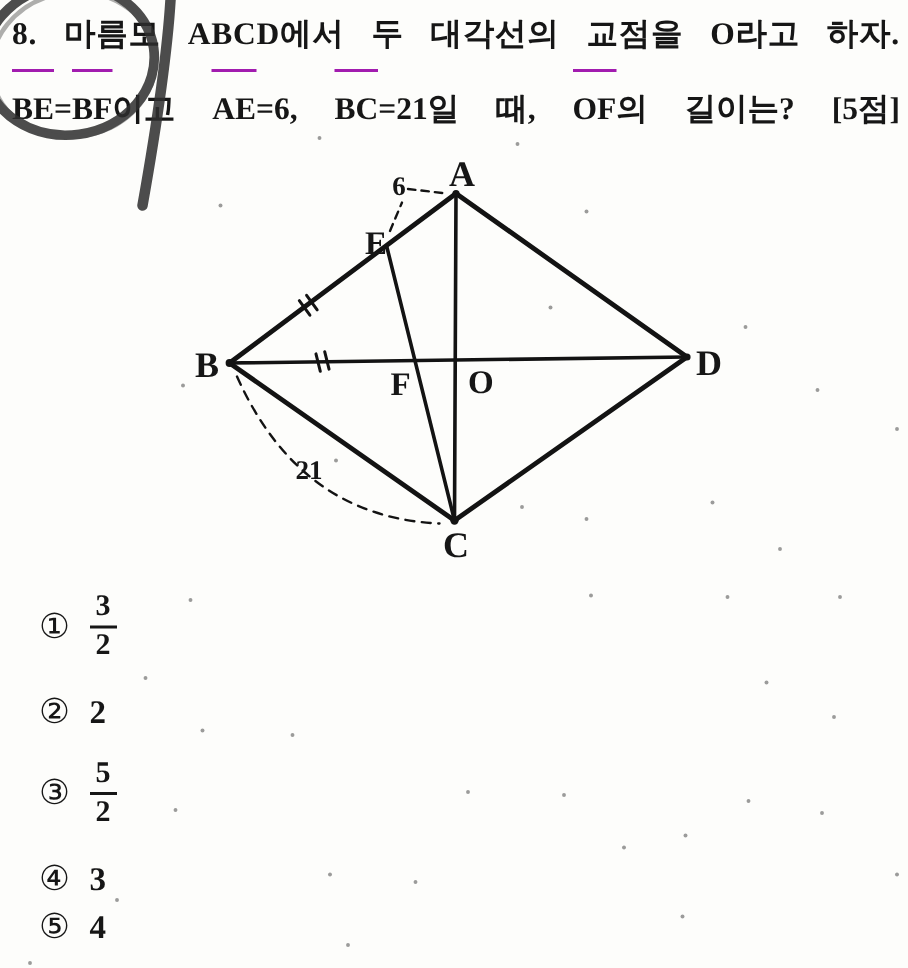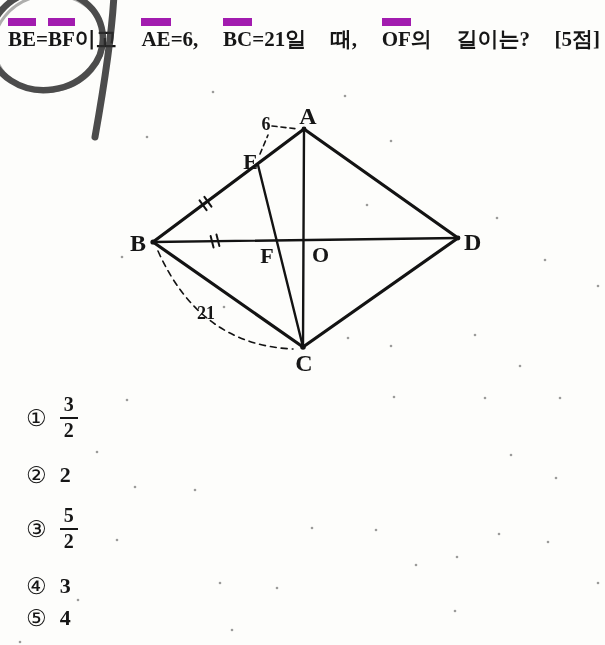--- a/index.html
+++ b/index.html
@@ -11,41 +11,42 @@
   .question{position:absolute;left:8px;top:8px;width:592px;z-index:1;}
   .q-line1{
     font-size:21px;font-weight:600;letter-spacing:.5px;
     text-align:justify;text-align-last:justify;line-height:1.35;
   }
   .q-line2{
     margin-top:10px;font-size:21px;font-weight:600;
     text-align:justify;text-align-last:justify;line-height:1.4;
   }
   .seg{font-weight:600;}
-  .ov{display:inline-block;border-top:8px solid #a21caf;padding-top:1px;line-height:1.15;}
+  .ov{display:inline-block;border-top:2px solid #a21caf;padding-top:12px;line-height:1.15;}
   .options{position:absolute;left:0;top:0;width:605px;height:645px;z-index:1;}
   .opt{position:absolute;left:26px;display:flex;align-items:center;}
   .opt .num{
     font-family:"DejaVu Sans",sans-serif;font-size:23px;font-weight:400;
     margin-right:13px;color:#161616;
   }
   .opt .val{font-size:22px;font-weight:700;}
   .frac{display:flex;flex-direction:column;align-items:center;font-size:20px;font-weight:700;line-height:1.08;}
   .frac .fnum{padding:0 4px 1px;border-bottom:2px solid #161616;}
   .frac .fden{padding-top:1px;}
   svg.overlay{position:absolute;left:0;top:0;z-index:5;pointer-events:none;}
   .geo{stroke:#131313;fill:none;stroke-linecap:round;stroke-linejoin:round;}
   .vlabel{font-family:"Liberation Serif","DejaVu Serif",serif;font-size:24px;font-weight:600;fill:#161616;}
   .slabel{font-family:"Liberation Serif","DejaVu Serif",serif;font-size:22px;font-weight:600;fill:#161616;}
   .mlabel{font-family:"Liberation Serif","DejaVu Serif",serif;font-size:18px;font-weight:700;fill:#161616;}
 </style>
 </head>
 <body>
 
 <div class="question">
+  <div class="q-line1">8. 마름모 ABCD에서 두 대각선의 교점을 O라고 하자.</div>
   <div class="q-line2">
     <span class="seg ov">BE</span><span class="seg">=</span><span class="seg ov">BF</span><span class="seg">이고 </span><span class="seg ov">AE</span><span class="seg">=6, </span><span class="seg ov">BC</span><span class="seg">=21일 때, </span><span class="seg ov">OF</span><span class="seg">의 길이는? [5점]</span>
   </div>
 </div>
 
 <div class="options">
   <div class="opt" style="top:394px;">
     <span class="num">①</span>
     <span class="frac">
       <span class="fnum">3</span>

